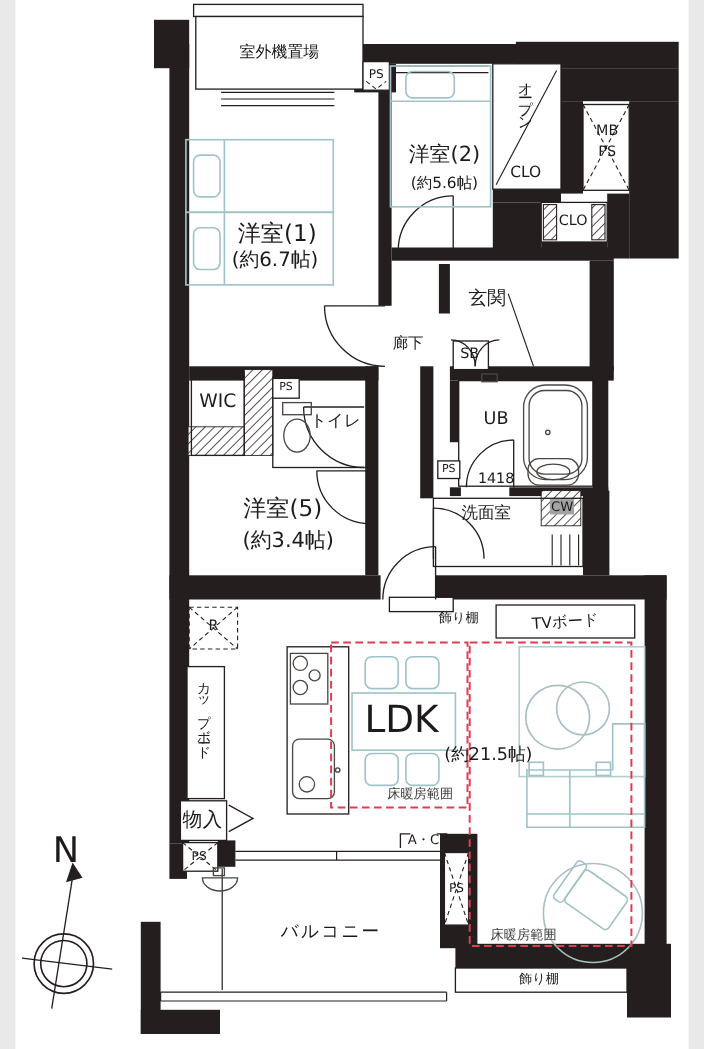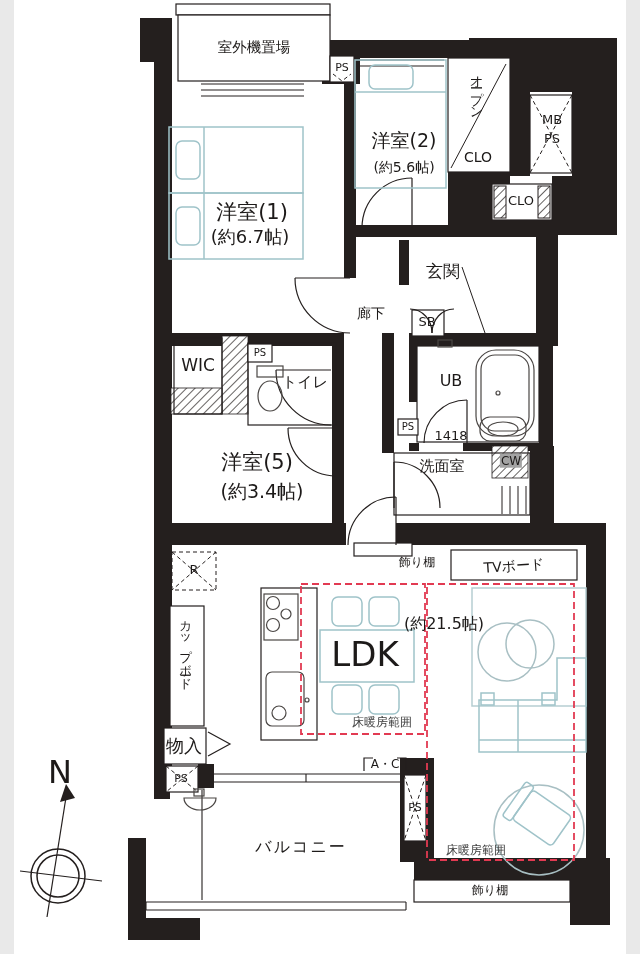--- a/index.html
+++ b/index.html
@@ -239,21 +239,21 @@
 <div class="lbl" style="left:437px;top:400px;font-size:13px;margin-top:36px;">1418</div>
 <div class="lbl" style="left:394px;top:427px;font-size:10px;">PS</div>
 <div class="lbl" style="left:428px;top:467px;font-size:15px;">洗面室</div>
 <div class="lbl" style="left:497px;top:461px;font-size:12px;"><span class="bgw">CW</span></div>
 <div class="lbl" style="left:243px;top:462px;font-size:21px;">洋室(5)</div>
 <div class="lbl" style="left:248px;top:492px;font-size:19px;">(約3.4帖)</div>
 <div class="lbl" style="left:403px;top:562px;font-size:12px;">飾り棚</div>
 <div class="lbl" style="left:500px;top:566px;font-size:14px;transform:translate(-50%,-50%) rotate(-4deg);">TVボード</div>
 <div class="lbl" style="left:180px;top:570px;font-size:13px;">R</div>
 <div class="lbl" style="left:351px;top:655px;font-size:34px;">LDK</div>
-<div class="lbl" style="left:430px;top:624px;font-size:16px;text-align:right;">(約21.5帖)</div>
+<div class="lbl" style="left:430px;top:686px;font-size:16px;text-align:right;">(約21.5帖)</div>
 <div class="lbl red" style="left:368px;top:722px;font-size:12px;">床暖房範囲</div>
 <div class="lbl red" style="left:462px;top:850px;font-size:12px;">床暖房範囲</div>
 <div class="lbl vert" style="left:172px;top:612px;font-size:12.5px;">カップボード</div>
 <div class="lbl" style="left:170px;top:746px;font-size:18px;">物入</div>
 <div class="lbl" style="left:167px;top:779px;font-size:11px;">PS</div>
 <div class="lbl" style="left:371px;top:764px;font-size:12px;">A・C</div>
 <div class="lbl" style="left:401px;top:808px;font-size:11px;">PS</div>
 <div class="lbl" style="left:287px;top:847px;font-size:16px;letter-spacing:2px;">バルコニー</div>
 <div class="lbl" style="left:476px;top:890px;font-size:12px;">飾り棚</div>
 <div class="lbl" style="left:46px;top:773px;font-size:32px;">N</div>

